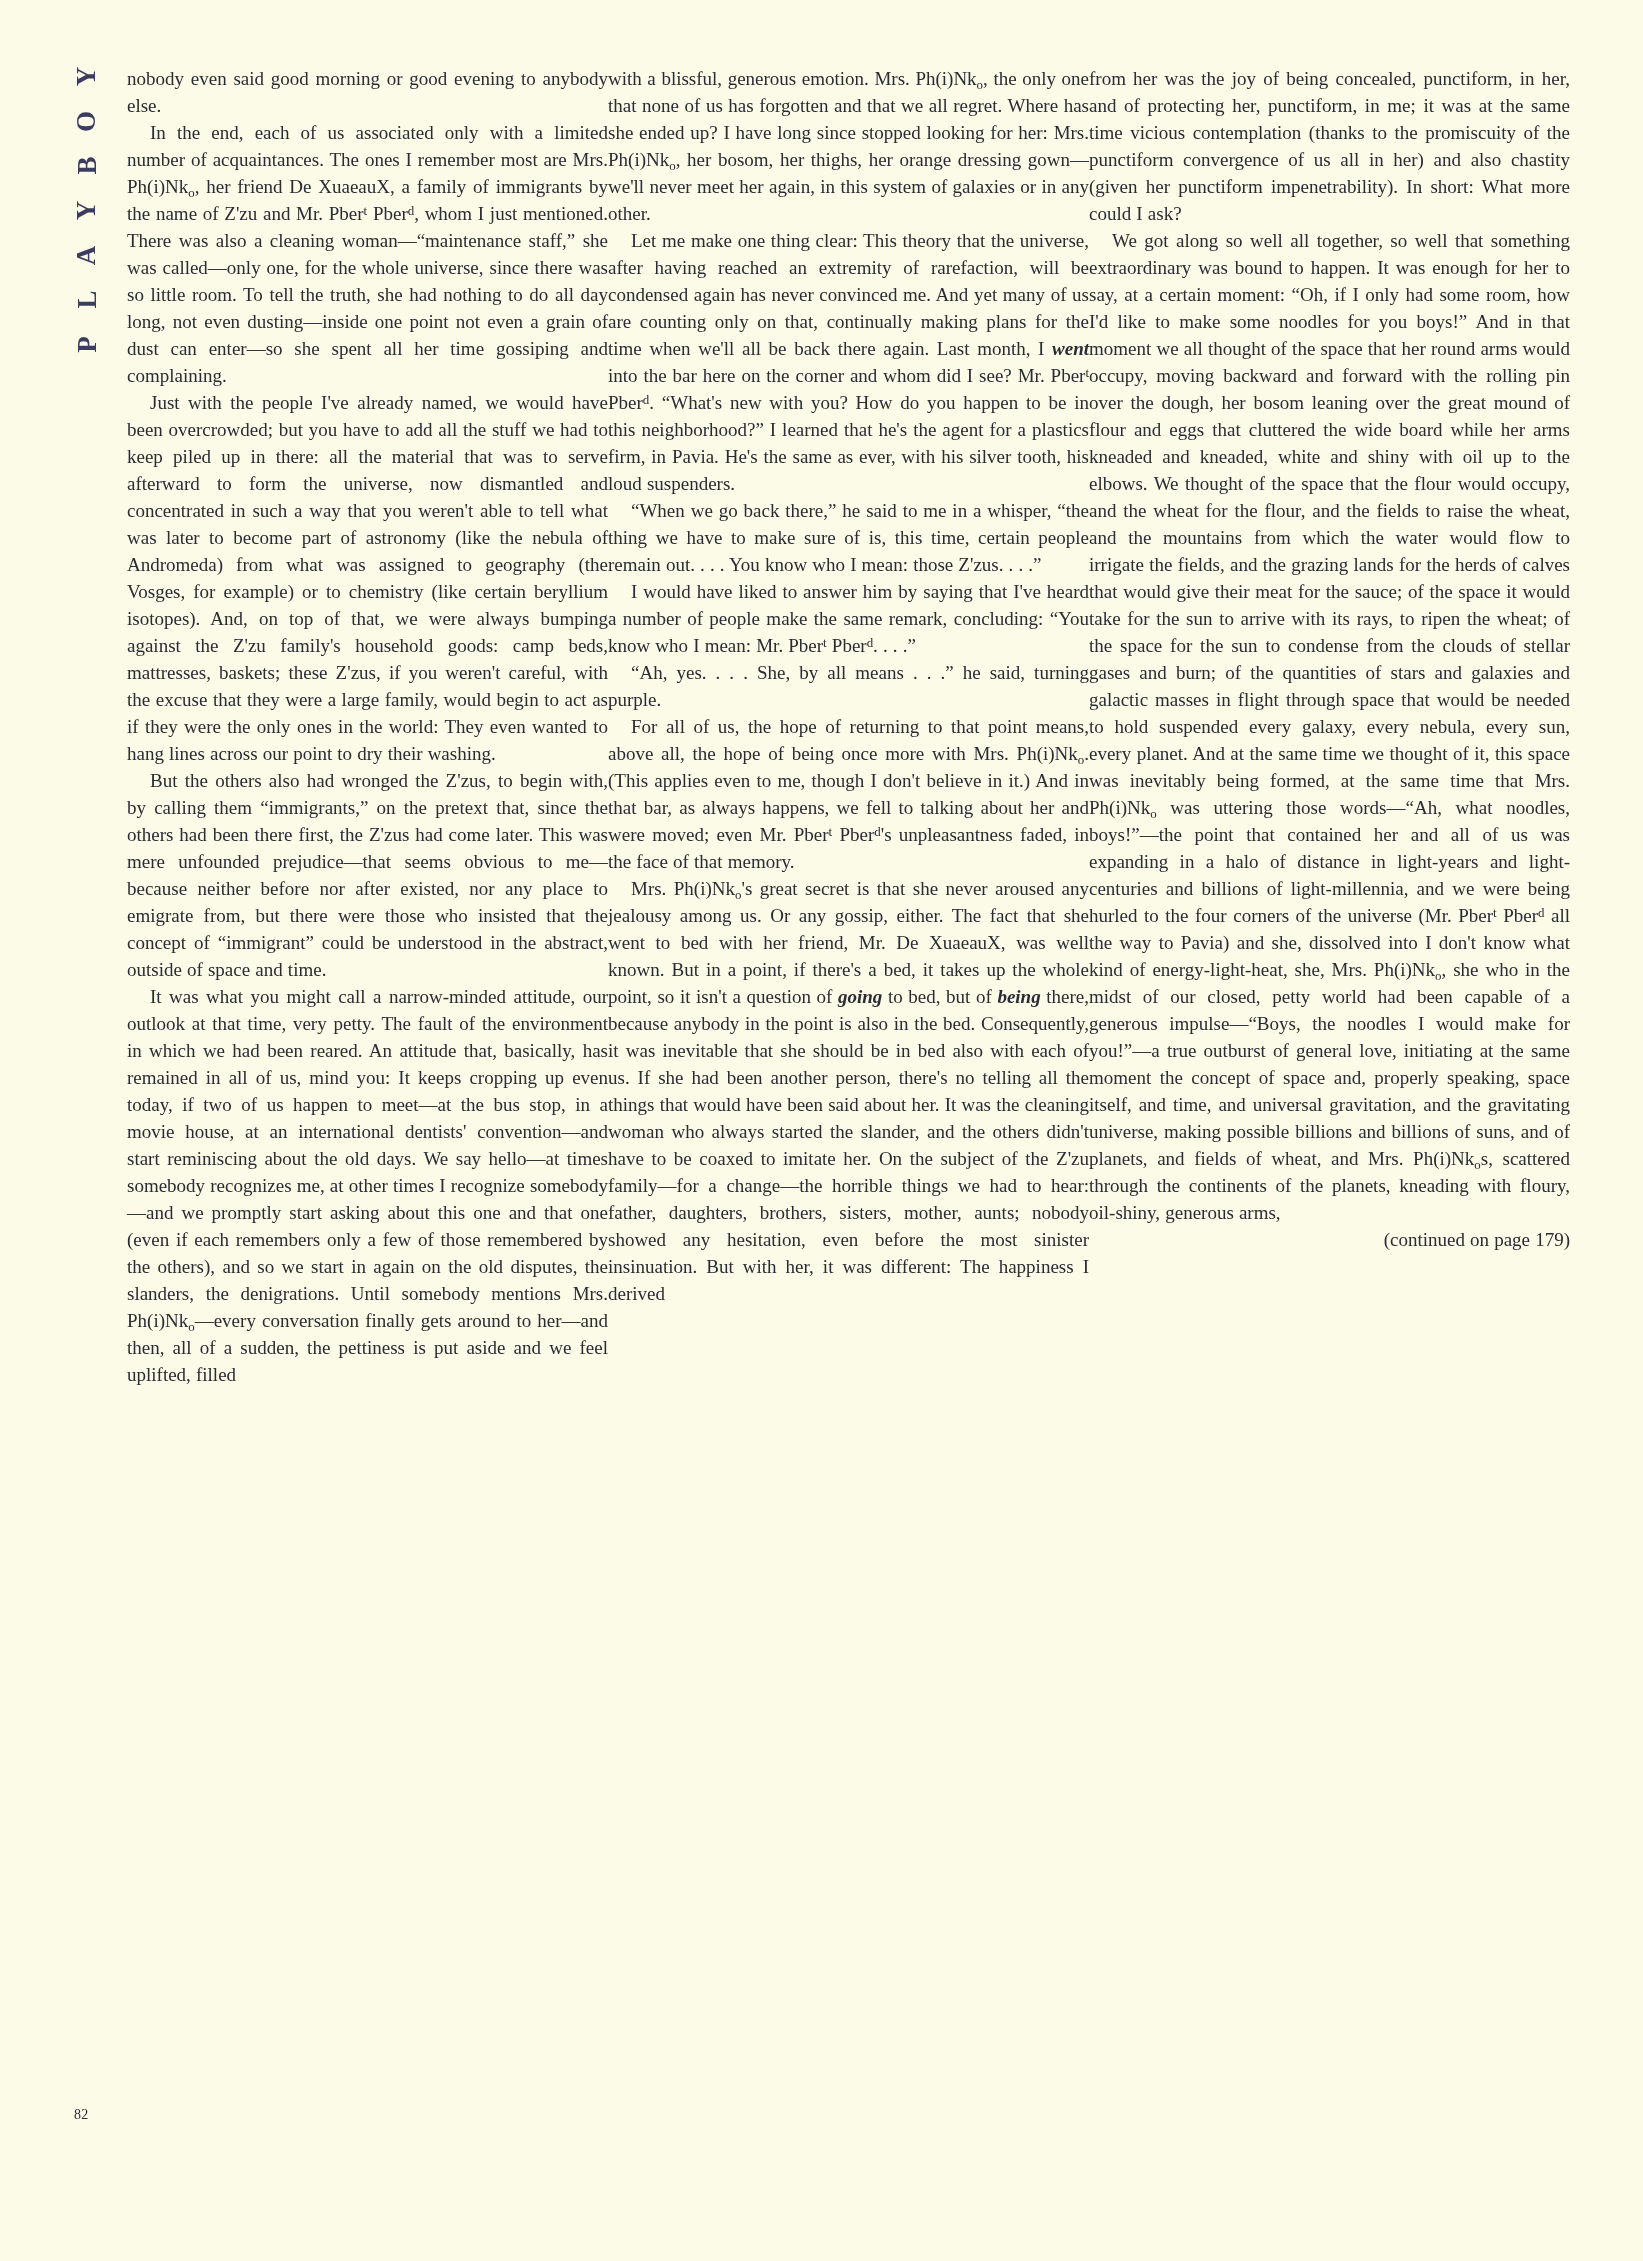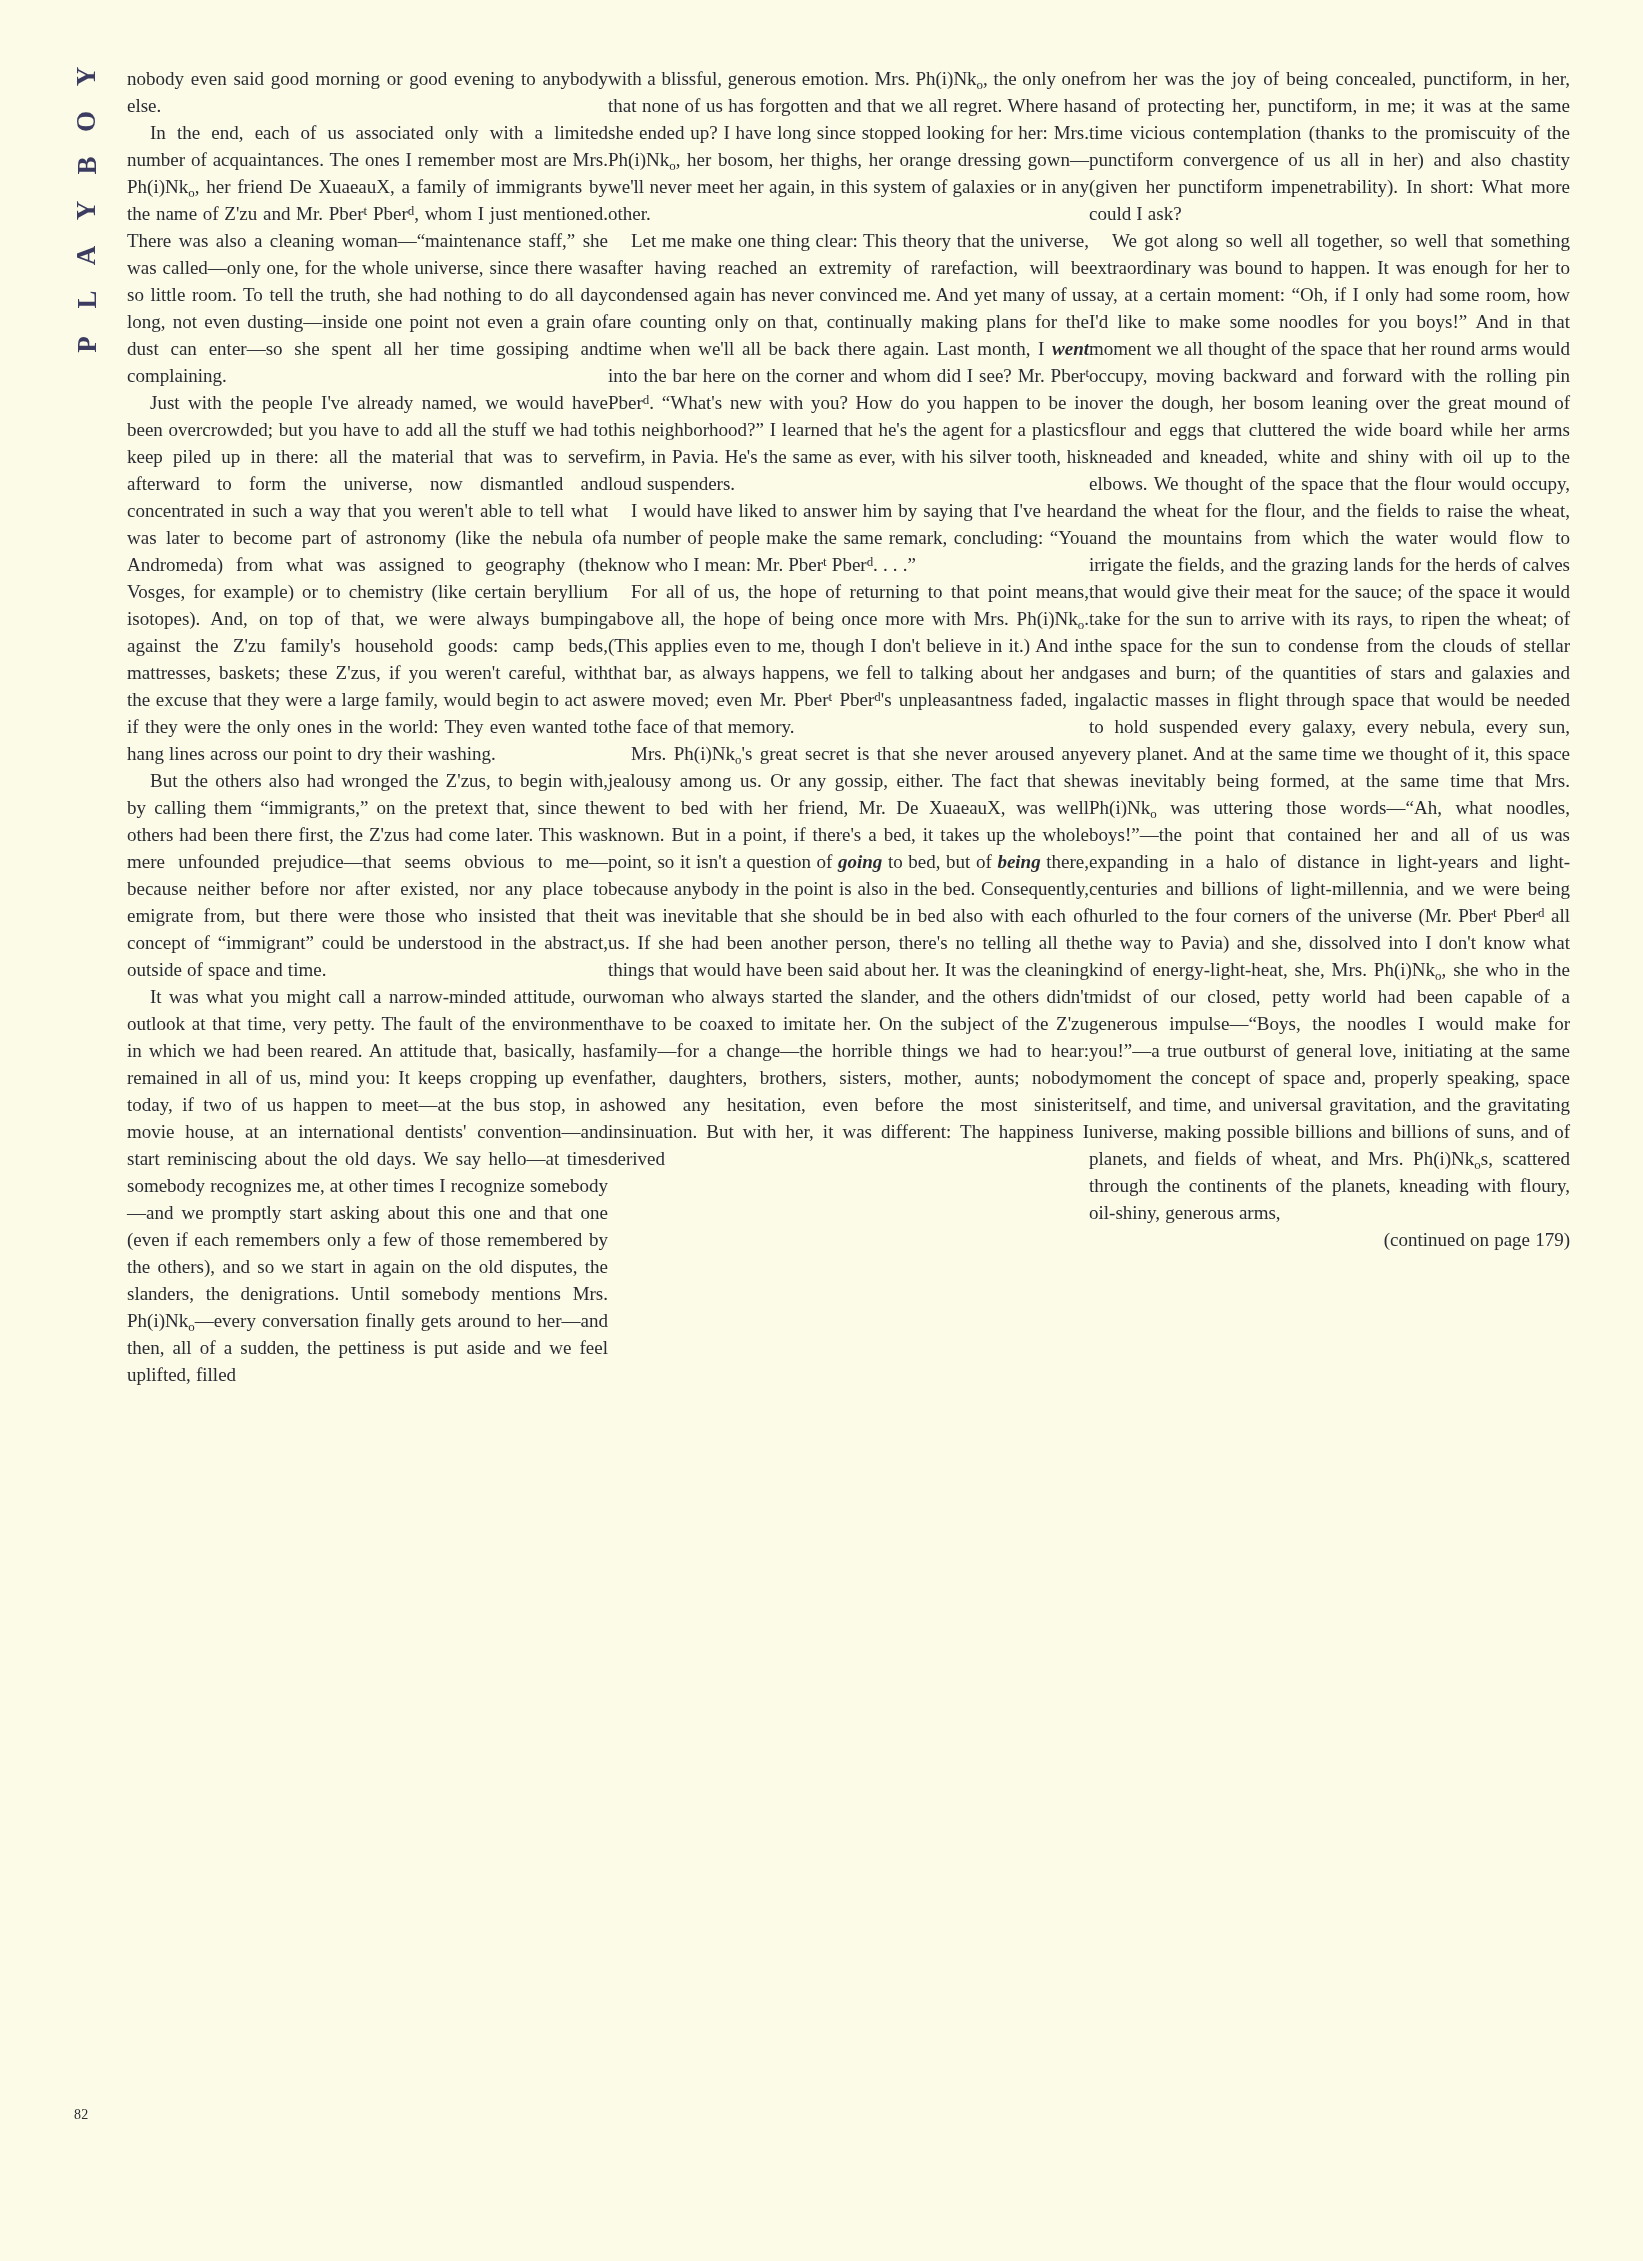--- a/index.html
+++ b/index.html
@@ -119,21 +119,23 @@
     <div class="col" id="col-1">
         <p class="noind">nobody even said good morning or good evening to anybody else.</p>
         <p>In the end, each of us associated only with a limited number of acquaintances. The ones I remember most are Mrs. Ph(i)Nk<sub>o</sub>, her friend De XuaeauX, a family of immigrants by the name of Z'zu and Mr. Pber<sup>t</sup> Pber<sup>d</sup>, whom I just mentioned. There was also a cleaning woman—“maintenance staff,” she was called—only one, for the whole universe, since there was so little room. To tell the truth, she had nothing to do all day long, not even dusting—inside one point not even a grain of dust can enter—so she spent all her time gossiping and complaining.</p>
         <p>Just with the people I've already named, we would have been overcrowded; but you have to add all the stuff we had to keep piled up in there: all the material that was to serve afterward to form the universe, now dismantled and concentrated in such a way that you weren't able to tell what was later to become part of astronomy (like the nebula of Andromeda) from what was assigned to geography (the Vosges, for example) or to chemistry (like certain beryllium isotopes). And, on top of that, we were always bumping against the Z'zu family's household goods: camp beds, mattresses, baskets; these Z'zus, if you weren't careful, with the excuse that they were a large family, would begin to act as if they were the only ones in the world: They even wanted to hang lines across our point to dry their washing.</p>
         <p>But the others also had wronged the Z'zus, to begin with, by calling them “immigrants,” on the pretext that, since the others had been there first, the Z'zus had come later. This was mere unfounded prejudice—that seems obvious to me—because neither before nor after existed, nor any place to emigrate from, but there were those who insisted that the concept of “immigrant” could be understood in the abstract, outside of space and time.</p>
         <p>It was what you might call a narrow-minded attitude, our outlook at that time, very petty. The fault of the environment in which we had been reared. An attitude that, basically, has remained in all of us, mind you: It keeps cropping up even today, if two of us happen to meet—at the bus stop, in a movie house, at an international dentists' convention—and start reminiscing about the old days. We say hello—at times somebody recognizes me, at other times I recognize somebody—and we promptly start asking about this one and that one (even if each remembers only a few of those remembered by the others), and so we start in again on the old disputes, the slanders, the denigrations. Until somebody mentions Mrs. Ph(i)Nk<sub>o</sub>—every conversation finally gets around to her—and then, all of a sudden, the pettiness is put aside and we feel uplifted, filled</p>
       </div>
     <div class="col" id="col-2">
         <p class="noind">with a blissful, generous emotion. Mrs. Ph(i)Nk<sub>o</sub>, the only one that none of us has forgotten and that we all regret. Where has she ended up? I have long since stopped looking for her: Mrs. Ph(i)Nk<sub>o</sub>, her bosom, her thighs, her orange dressing gown—we'll never meet her again, in this system of galaxies or in any other.</p>
         <p>Let me make one thing clear: This theory that the universe, after having reached an extremity of rarefaction, will be condensed again has never convinced me. And yet many of us are counting only on that, continually making plans for the time when we'll all be back there again. Last month, I <i>went</i> into the bar here on the corner and whom did I see? Mr. Pber<sup>t</sup> Pber<sup>d</sup>. “What's new with you? How do you happen to be in this neighborhood?” I learned that he's the agent for a plastics firm, in Pavia. He's the same as ever, with his silver tooth, his loud suspenders.</p>
+        <p>“When we go back there,” he said to me in a whisper, “the thing we have to make sure of is, this time, certain people remain out. . . . You know who I mean: those Z'zus. . . .”</p>
         <p>I would have liked to answer him by saying that I've heard a number of people make the same remark, concluding: “You know who I mean: Mr. Pber<sup>t</sup> Pber<sup>d</sup>. . . .”</p>
+        <p>“Ah, yes. . . . She, by all means . . .” he said, turning purple.</p>
         <p>For all of us, the hope of returning to that point means, above all, the hope of being once more with Mrs. Ph(i)Nk<sub>o</sub>. (This applies even to me, though I don't believe in it.) And in that bar, as always happens, we fell to talking about her and were moved; even Mr. Pber<sup>t</sup> Pber<sup>d</sup>'s unpleasantness faded, in the face of that memory.</p>
         <p>Mrs. Ph(i)Nk<sub>o</sub>'s great secret is that she never aroused any jealousy among us. Or any gossip, either. The fact that she went to bed with her friend, Mr. De XuaeauX, was well known. But in a point, if there's a bed, it takes up the whole point, so it isn't a question of <i>going</i> to bed, but of <i>being</i> there, because anybody in the point is also in the bed. Consequently, it was inevitable that she should be in bed also with each of us. If she had been another person, there's no telling all the things that would have been said about her. It was the cleaning woman who always started the slander, and the others didn't have to be coaxed to imitate her. On the subject of the Z'zu family—for a change—the horrible things we had to hear: father, daughters, brothers, sisters, mother, aunts; nobody showed any hesitation, even before the most sinister insinuation. But with her, it was different: The happiness I derived</p>
       </div>
     <div class="col" id="col-3">
         <p class="noind">from her was the joy of being concealed, punctiform, in her, and of protecting her, punctiform, in me; it was at the same time vicious contemplation (thanks to the promiscuity of the punctiform convergence of us all in her) and also chastity (given her punctiform impenetrability). In short: What more could I ask?</p>
         <p>We got along so well all together, so well that something extraordinary was bound to happen. It was enough for her to say, at a certain moment: “Oh, if I only had some room, how I'd like to make some noodles for you boys!” And in that moment we all thought of the space that her round arms would occupy, moving backward and forward with the rolling pin over the dough, her bosom leaning over the great mound of flour and eggs that cluttered the wide board while her arms kneaded and kneaded, white and shiny with oil up to the elbows. We thought of the space that the flour would occupy, and the wheat for the flour, and the fields to raise the wheat, and the mountains from which the water would flow to irrigate the fields, and the grazing lands for the herds of calves that would give their meat for the sauce; of the space it would take for the sun to arrive with its rays, to ripen the wheat; of the space for the sun to condense from the clouds of stellar gases and burn; of the quantities of stars and galaxies and galactic masses in flight through space that would be needed to hold suspended every galaxy, every nebula, every sun, every planet. And at the same time we thought of it, this space was inevitably being formed, at the same time that Mrs. Ph(i)Nk<sub>o</sub> was uttering those words—“Ah, what noodles, boys!”—the point that contained her and all of us was expanding in a halo of distance in light-years and light-centuries and billions of light-millennia, and we were being hurled to the four corners of the universe (Mr. Pber<sup>t</sup> Pber<sup>d</sup> all the way to Pavia) and she, dissolved into I don't know what kind of energy-light-heat, she, Mrs. Ph(i)Nk<sub>o</sub>, she who in the midst of our closed, petty world had been capable of a generous impulse—“Boys, the noodles I would make for you!”—a true outburst of general love, initiating at the same moment the concept of space and, properly speaking, space itself, and time, and universal gravitation, and the gravitating universe, making possible billions and billions of suns, and of planets, and fields of wheat, and Mrs. Ph(i)Nk<sub>o</sub>s, scattered through the continents of the planets, kneading with floury, oil-shiny, generous arms,</p>
         <p class="cont">(continued on page 179)</p>
       </div>
   </div>
 

